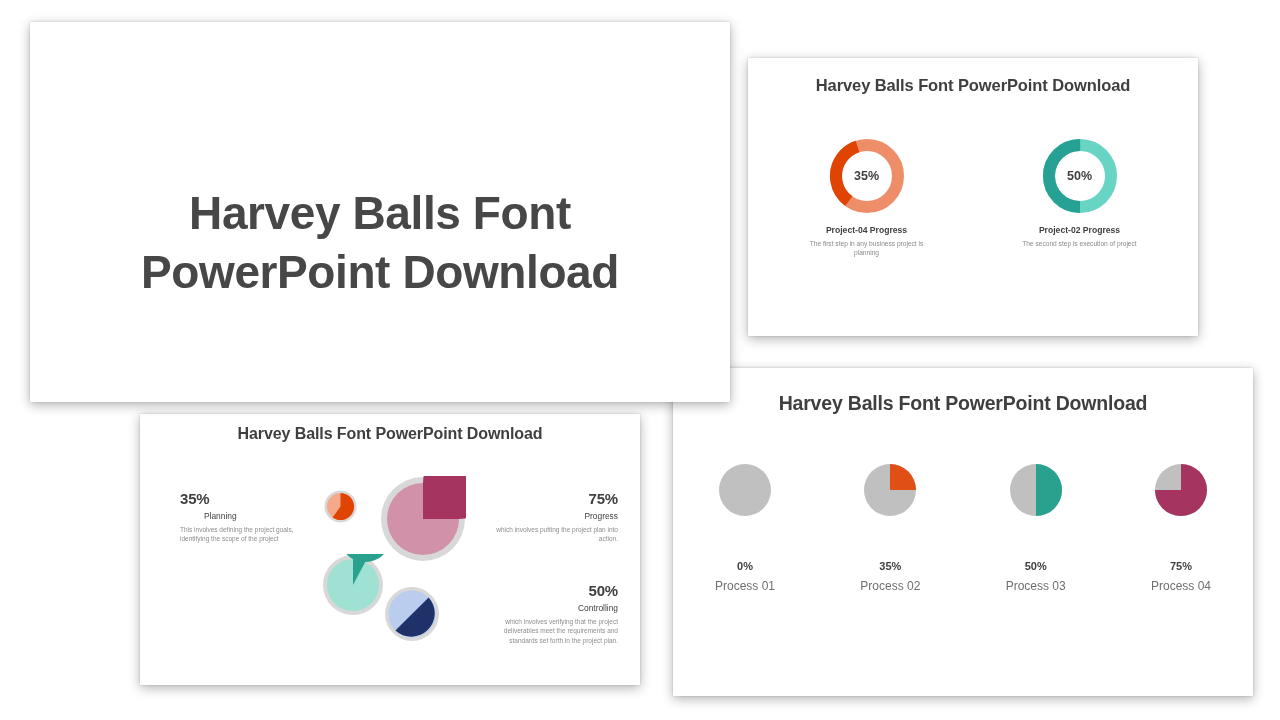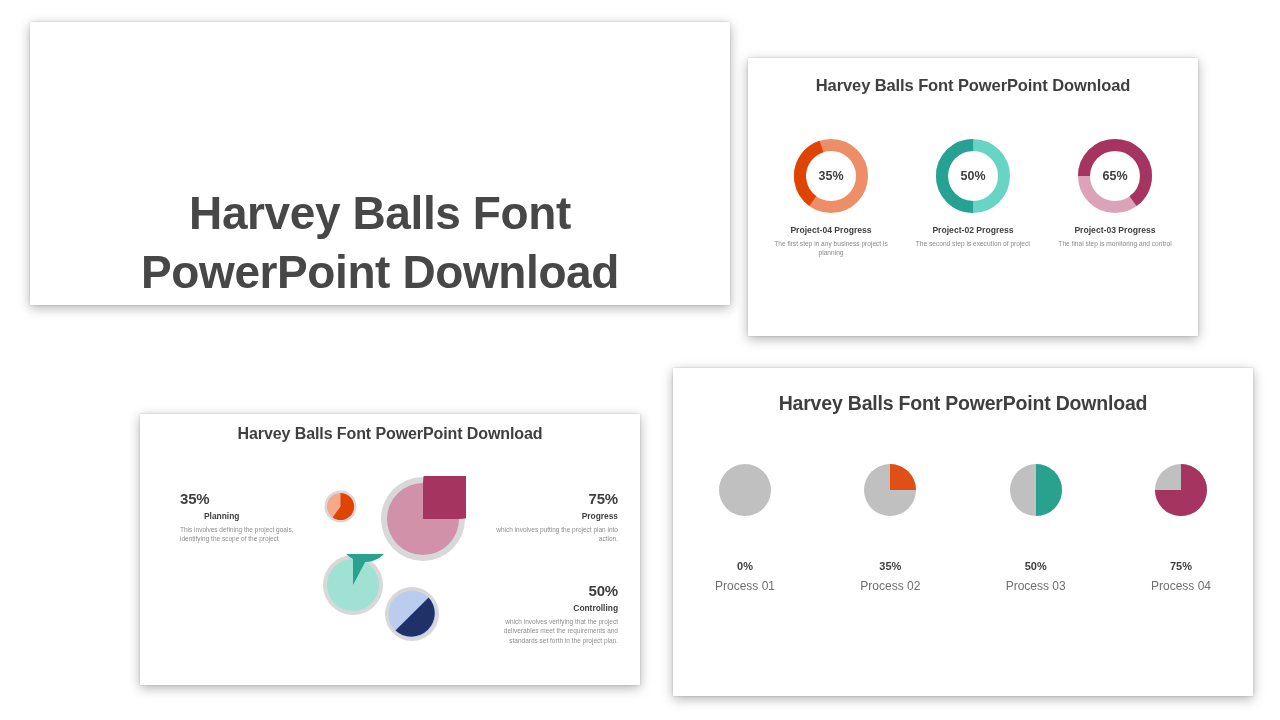--- a/index.html
+++ b/index.html
@@ -27,21 +27,21 @@
     background: #ffffff;
     box-shadow: 0 3px 11px rgba(0,0,0,0.30), 0 0 2px rgba(0,0,0,0.16);
     overflow: hidden;
   }
 
   
   #slide-title {
     left: 30px;
     top: 22px;
     width: 700px;
-    height: 283px;
+    height: 380px;
     z-index: 40;
   }
   #slide-title .title-text {
     position: absolute;
     left: 0;
     right: 0;
     top: 162px;
     text-align: center;
     font-size: 46px;
     line-height: 1.28;
@@ -142,21 +142,21 @@
   }
   .pie-text .pct {
     font-size: 15px;
     font-weight: 700;
     color: #3f3f3f;
     letter-spacing: -0.2px;
   }
   .pie-text .lbl {
     margin-top: 4px;
     font-size: 8.4px;
-    font-weight: 700;
+    font-weight: 400;
     color: #3f3f3f;
     padding-left: 24px;
   }
   .pie-text .desc {
     margin-top: 4px;
     font-size: 6.5px;
     line-height: 1.46;
     color: #8d8d8d;
   }
   .pie-text.left  { left: 40px;  text-align: left; }
@@ -295,31 +295,20 @@
           <svg width="76" height="76" viewBox="0 0 76 76">
             <circle cx="38" cy="38" r="31" fill="none" stroke="#68D5C4" stroke-width="12"></circle>
             <circle cx="38" cy="38" r="31" fill="none" stroke="#27A193" stroke-width="12" stroke-dasharray="97.4 97.4" transform="rotate(90 38 38)"></circle>
           </svg>
           <div class="donut-value">50%</div>
         </div>
         <div class="donut-title">Project-02 Progress</div>
         <div class="donut-desc">The second step is execution of project</div>
       </div>
 
-      <div class="donut-cell">
-        <div class="donut-wrap">
-          <svg width="76" height="76" viewBox="0 0 76 76">
-            <circle cx="38" cy="38" r="31" fill="none" stroke="#DCA3B8" stroke-width="12"></circle>
-            <circle cx="38" cy="38" r="31" fill="none" stroke="#A53560" stroke-width="12" stroke-dasharray="126.6 68.2" transform="rotate(180 38 38)"></circle>
-          </svg>
-          <div class="donut-value">65%</div>
-        </div>
-        <div class="donut-title">Project-03 Progress</div>
-        <div class="donut-desc">The final step is monitoring and control</div>
-      </div>
 
     </div>
   </div>
 
   <div class="slide" id="slide-pies">
     <div class="slide-heading">Harvey Balls Font PowerPoint Download</div>
 
     <div class="pie-text left" id="txt-planning">
       <div class="pct">35%</div>
       <div class="lbl">Planning</div>

